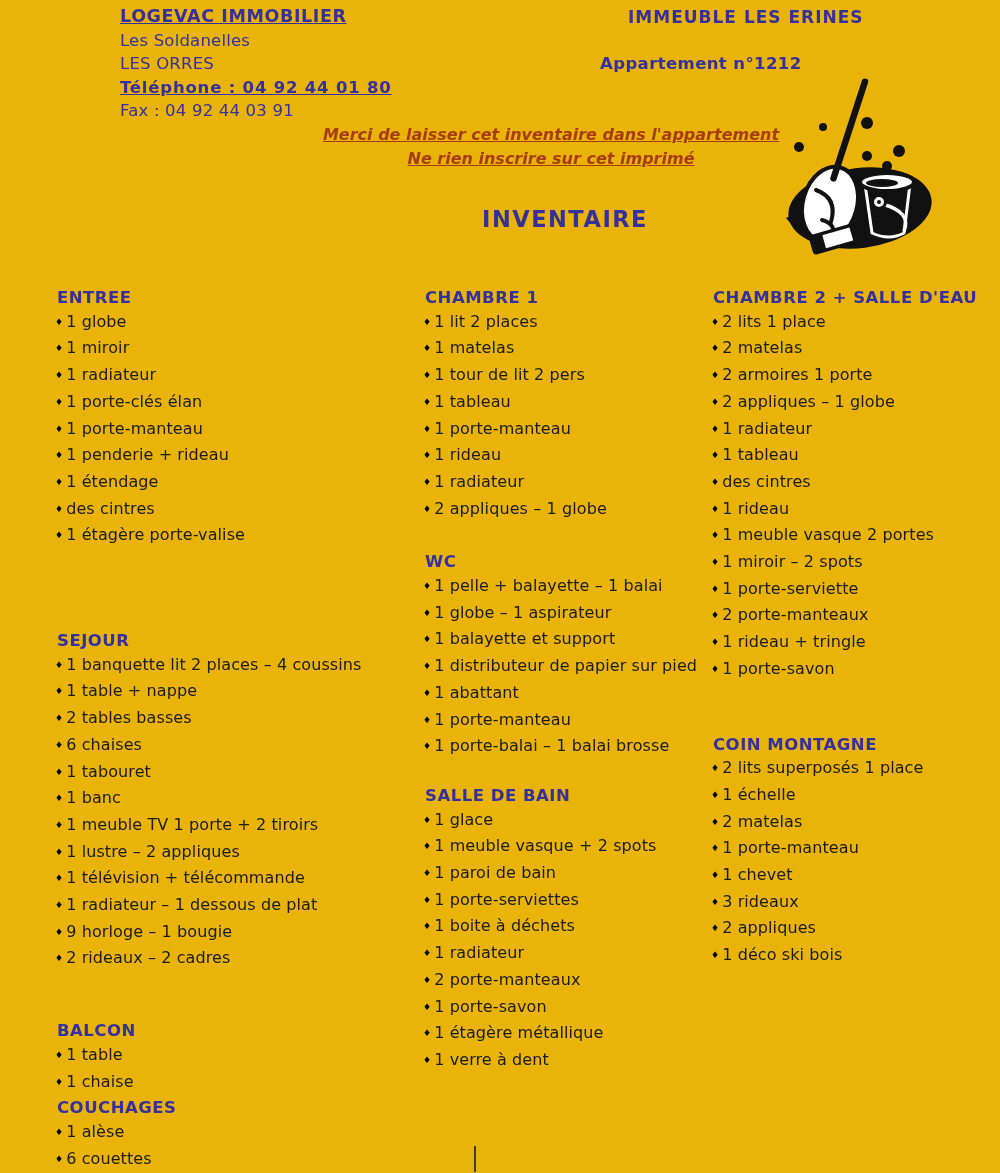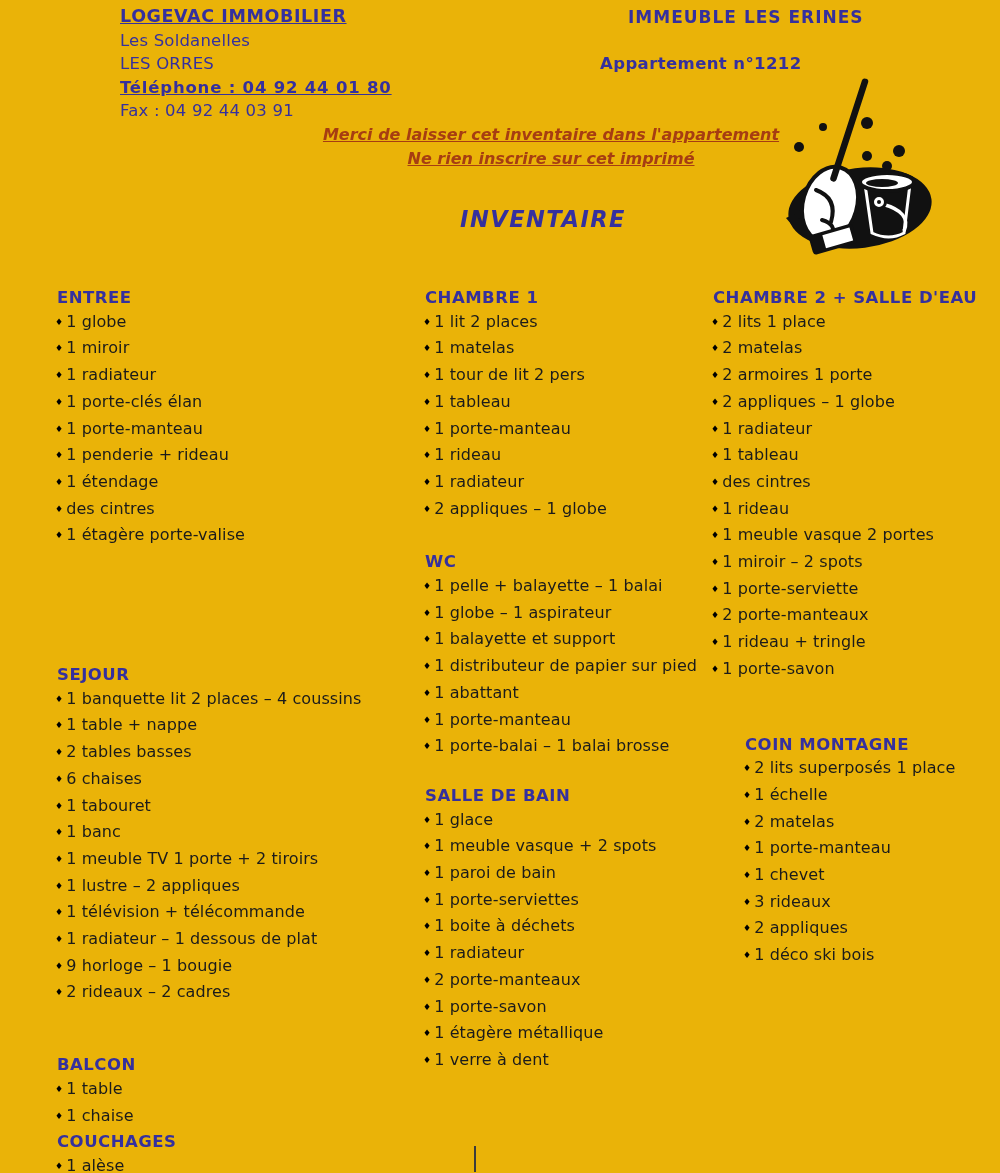--- a/index.html
+++ b/index.html
@@ -29,48 +29,48 @@
   .apartment{position:absolute;left:600px;top:54px;color:var(--blue);
     font-weight:700;font-size:16.5px;letter-spacing:.4px;text-align:right;}
 
   
   .notice{position:absolute;left:542px;top:123px;transform:translateX(-50%);
     text-align:center;color:var(--red);font-weight:700;font-style:italic;
     font-size:16px;line-height:24px;white-space:nowrap;margin-left:9px;}
   .notice .line{text-decoration:underline;}
 
   
-  .title{position:absolute;left:543px;top:203px;transform:translateX(-50%);
+  .title{position:absolute;left:565px;top:203px;transform:translateX(-50%);
     text-align:center;color:var(--blue);font-weight:700;font-size:22.5px;
-    line-height:33px;letter-spacing:1.5px;white-space:nowrap;font-style:italic;}
+    line-height:33px;letter-spacing:1.5px;white-space:nowrap;}
 
   
   .clipart{position:absolute;left:778px;top:72px;width:158px;height:196px;}
 
   
   .columns{position:absolute;inset:0;}
   .col{position:absolute;top:286px;}
   .col-0{left:57px;width:366px;}
   .col-1{left:425px;width:290px;}
   .col-2{left:713px;width:286px;}
 
   .sec-title{color:var(--blue);font-weight:700;font-size:16.5px;
     line-height:23.7px;letter-spacing:.5px;}
   .items{list-style:none;}
   .item{font-size:16px;line-height:23.7px;color:var(--ink);white-space:nowrap;letter-spacing:.1px;}
   .item::before{content:var(--bullet);font-size:9px;display:inline-block;
     transform:translateY(-2px);margin-right:3px;margin-left:-2px;color:#000;}
 
   
-  .s-0-1{margin-top:113px;}
+  .s-0-1{margin-top:79px;}
   .s-0-2{margin-top:46px;}
   .s-0-3{margin-top:0;}
   .s-1-1{margin-top:27px;}
   .s-1-2{margin-top:23px;}
-  .s-2-1{margin-top:49px;margin-left:32px;}
+  .s-2-1{margin-top:49px;}
 
   
   .caret{position:absolute;left:474px;top:1146px;width:2px;height:26px;background:#3c3c3c;}
 </style>
 </head>
 <body>
 
 <div class="page">
 
   <div class="header-left">

